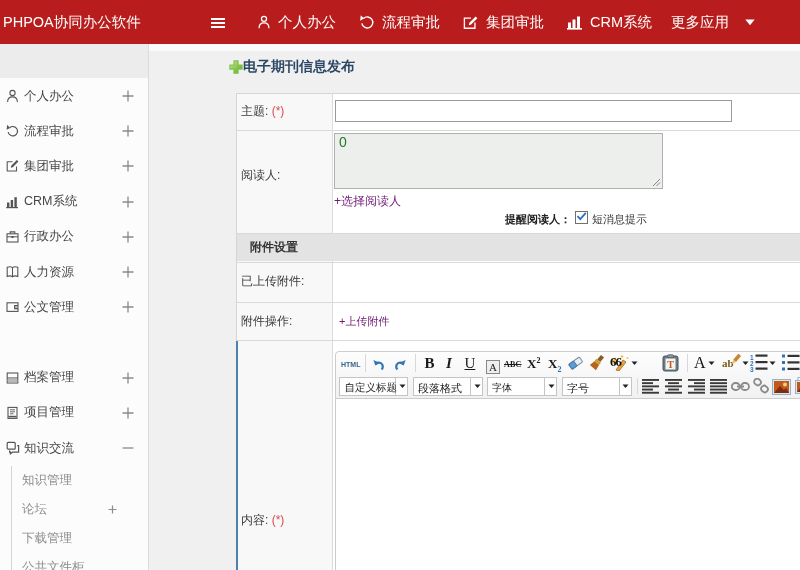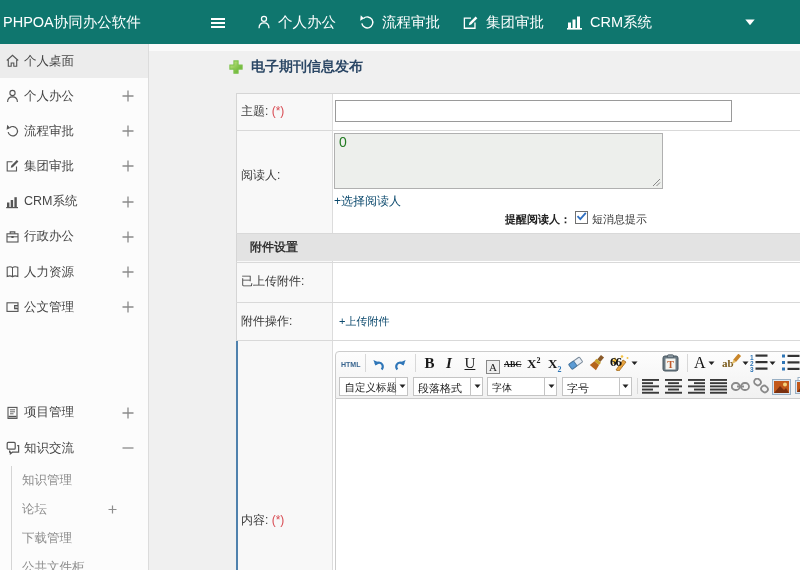--- a/index.html
+++ b/index.html
@@ -1,33 +1,33 @@
 <!DOCTYPE html>
 <html><head>
 <meta charset="utf-8">
 <style>
 * { margin:0; padding:0; box-sizing:border-box; }
 html,body { width:800px; height:570px; overflow:hidden; font-family:"Liberation Sans",sans-serif; background:#f0f0f0; }
-#header { position:absolute; left:0; top:0; width:800px; height:44px; background:#0f766e; z-index:10; }
+#header { position:absolute; left:0; top:0; width:800px; height:44px; background:#b91c1c; z-index:10; }
 #logo { position:absolute; left:3px; top:0; height:44px; line-height:44px; color:#fdffff; font-size:14.5px; }
 .hamb { position:absolute; left:211px; top:17.5px; width:14px; height:12px; }
 .hamb div { height:2.2px; background:#fff; margin-bottom:2.2px; }
 .tmenu { position:absolute; top:0; height:44px; display:flex; align-items:center; color:#fff; font-size:14.5px; }
 .tmenu svg { margin-right:7px; }
 #sidebar { position:absolute; left:0; top:44px; width:149px; height:526px; background:#fcfcfc; border-right:1px solid #dcdcdc; }
 .sitem { position:absolute; left:0; width:147px; }
 .sitem .ic { position:absolute; left:6px; }
 .sitem .tx { position:absolute; left:24px; font-size:12.5px; color:#474747; font-weight:300; }
 .ssub { position:absolute; left:22px; font-size:12.5px; color:#8d8d8d; font-weight:300; }
 #main { position:absolute; left:149px; top:44px; width:651px; height:526px; background:#f0f0f0; }
 #mtop { position:absolute; left:149px; top:44px; width:651px; height:7px; background:#fafafa; }
 #ttl { position:absolute; left:229px; top:53px; height:28px; display:flex; align-items:center; }
-#ttl b { font-size:14px; color:#2b4765; margin-left:8px; }
+#ttl b { font-size:14px; color:#2b4765; margin-left:0px; }
 .red { color:#d84a52; }
-.lnk { color:#0c4a6e; font-size:13px;margin-top:16px; }
+.lnk { color:#701a75; font-size:13px;margin-top:16px; }
 </style>
 </head>
 <body>
 <div id="header">
   <div id="logo">PHPOA协同办公软件</div>
   <div class="hamb">
       <div></div>
       <div></div>
       <div></div>
     </div>
@@ -54,35 +54,31 @@
   </div>
   <div class="tmenu" style="left:566px">
     <svg width="17" height="16" viewBox="0 0 17 16">
         <rect x="2" y="8.5" width="3" height="5.5" fill="#fff"></rect>
         <rect x="6.5" y="5.5" width="3" height="8.5" fill="#fff"></rect>
         <rect x="11" y="2.5" width="3" height="11.5" fill="#fff"></rect>
         <rect x="1" y="14" width="15" height="1.6" fill="#fff"></rect>
       </svg>
     <span>CRM系统</span>
   </div>
+  <div class="tmenu" style="left:671px">
+      <span>更多应用</span>
+    </div>
   <div class="tmenu" style="left:744.5px">
       <svg width="10" height="6.5" viewBox="0 0 10 6.5">
         <path d="M0.3 0.6 L5 6.2 L9.7 0.6 Z" fill="#fff"></path>
       </svg>
     </div>
 </div>
 <div id="sidebar">
 <div style="position:absolute;left:0;top:0;width:148px;height:34px;background:#ececec;"></div>
-<div class="sitem" style="top:-0.5px;height:35px;">
-      <svg class="ic" width="13" height="14" viewBox="0 0 13 14" style="top:10.5px">
-        <path d="M0.8 6.5 L6.5 1.3 L12.2 6.5" fill="none" stroke="#555" stroke-width="1.1"></path>
-        <path d="M2.3 5.8 V12.2 H5.2 V9 H7.8 V12.2 H10.7 V5.8" fill="none" stroke="#555" stroke-width="1.1"></path>
-      </svg>
-      <span class="tx" style="line-height:35px;">个人桌面</span>
-    </div>
 <div class="sitem" style="top:34.5px;height:35px;">
       <svg class="ic" width="13" height="14" viewBox="0 0 13 14" style="top:10.5px">
         <circle cx="6.5" cy="4" r="2.6" fill="none" stroke="#555" stroke-width="1.1"></circle>
         <path d="M1.6 13 C1.6 9.4 3.7 7.9 6.5 7.9 C9.3 7.9 11.4 9.4 11.4 13" fill="none" stroke="#555" stroke-width="1.1"></path>
       </svg>
       <span class="tx" style="line-height:35px;">个人办公</span>
       <svg style="position:absolute;left:122px;top:11.5px" width="12" height="12" viewBox="0 0 12 12">
         <path d="M0.5 6 H11.5 M6 0.5 V11.5" stroke="#8a8a8a" stroke-width="1.3"></path>
       </svg>
     </div>
@@ -140,20 +136,31 @@
         <path d="M0.5 6 H11.5 M6 0.5 V11.5" stroke="#8a8a8a" stroke-width="1.3"></path>
       </svg>
     </div>
 <div class="sitem" style="top:245.7px;height:35px;">
       <svg class="ic" width="13" height="14" viewBox="0 0 13 14" style="top:10.5px">
         <rect x="1" y="2.8" width="11" height="8.6" fill="none" stroke="#555" stroke-width="1.1"></rect>
         <path d="M12 5.6 H8.6 V8.6 H12" fill="none" stroke="#555" stroke-width="1.1"></path>
         <circle cx="10" cy="7.1" r="0.7" fill="#555"></circle>
       </svg>
       <span class="tx" style="line-height:35px;">公文管理</span>
+      <svg style="position:absolute;left:122px;top:11.5px" width="12" height="12" viewBox="0 0 12 12">
+        <path d="M0.5 6 H11.5 M6 0.5 V11.5" stroke="#8a8a8a" stroke-width="1.3"></path>
+      </svg>
+    </div>
+<div class="sitem" style="top:316.1px;height:35px;">
+      <svg class="ic" width="13" height="14" viewBox="0 0 13 14" style="top:10.5px">
+        <rect x="1.2" y="2" width="10.6" height="10" fill="none" stroke="#555" stroke-width="1.1"></rect>
+        <path d="M1.2 7 H11.8" stroke="#555" stroke-width="1.1"></path>
+        <rect x="1.8" y="7.6" width="9.4" height="3.8" fill="#b9b9b9"></rect>
+      </svg>
+      <span class="tx" style="line-height:35px;">档案管理</span>
       <svg style="position:absolute;left:122px;top:11.5px" width="12" height="12" viewBox="0 0 12 12">
         <path d="M0.5 6 H11.5 M6 0.5 V11.5" stroke="#8a8a8a" stroke-width="1.3"></path>
       </svg>
     </div>
 <div class="sitem" style="top:351.3px;height:35px;">
       <svg class="ic" width="13" height="14" viewBox="0 0 13 14" style="top:10.5px">
         <rect x="2" y="1.4" width="9" height="11" fill="none" stroke="#555" stroke-width="1.1"></rect>
         <path d="M4 3.8 H9 M4 5.8 H9 M4 7.8 H7.5" stroke="#555" stroke-width="0.9"></path>
         <path d="M2.5 10.6 H10.5" stroke="#555" stroke-width="1.6"></path>
       </svg>

